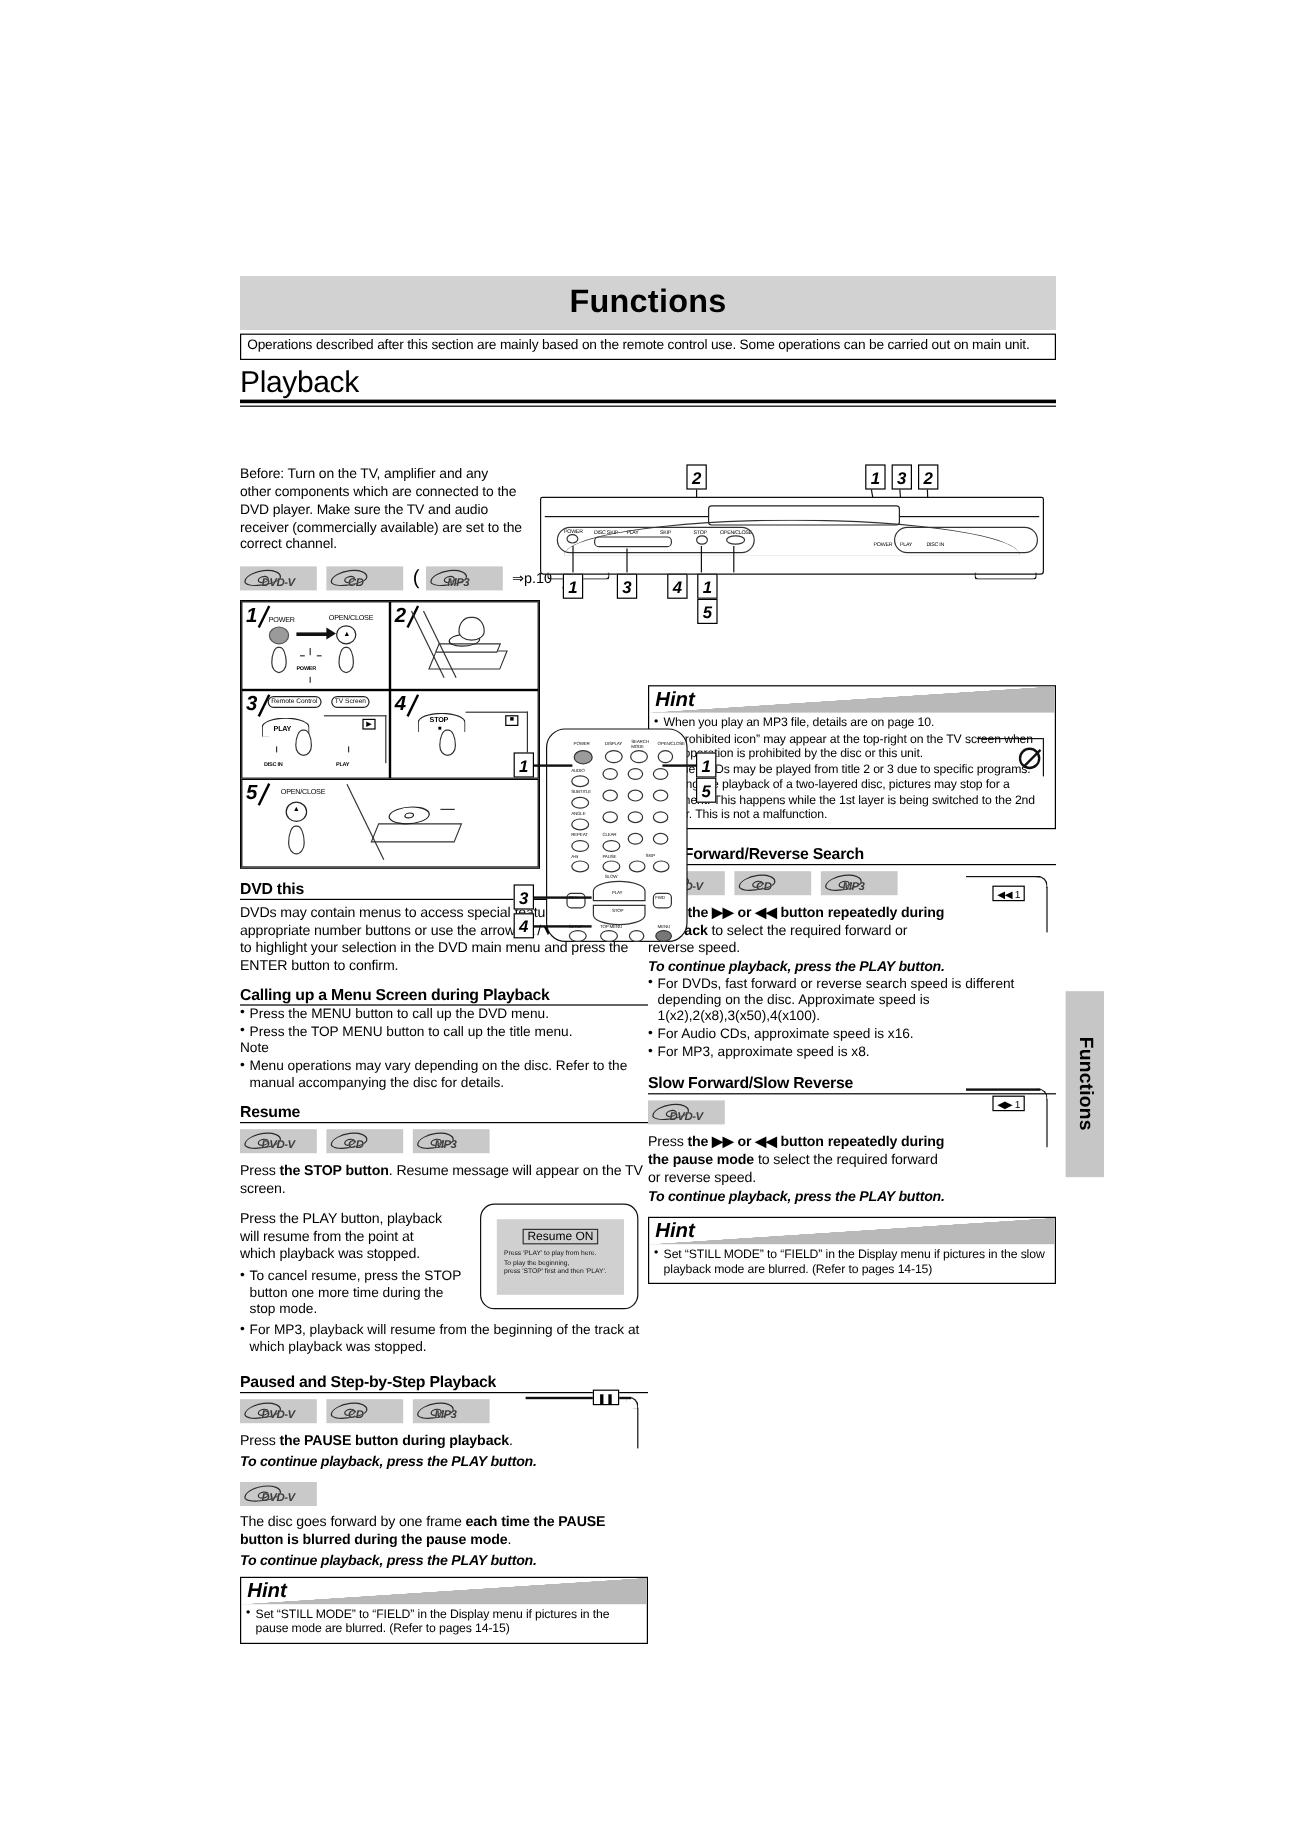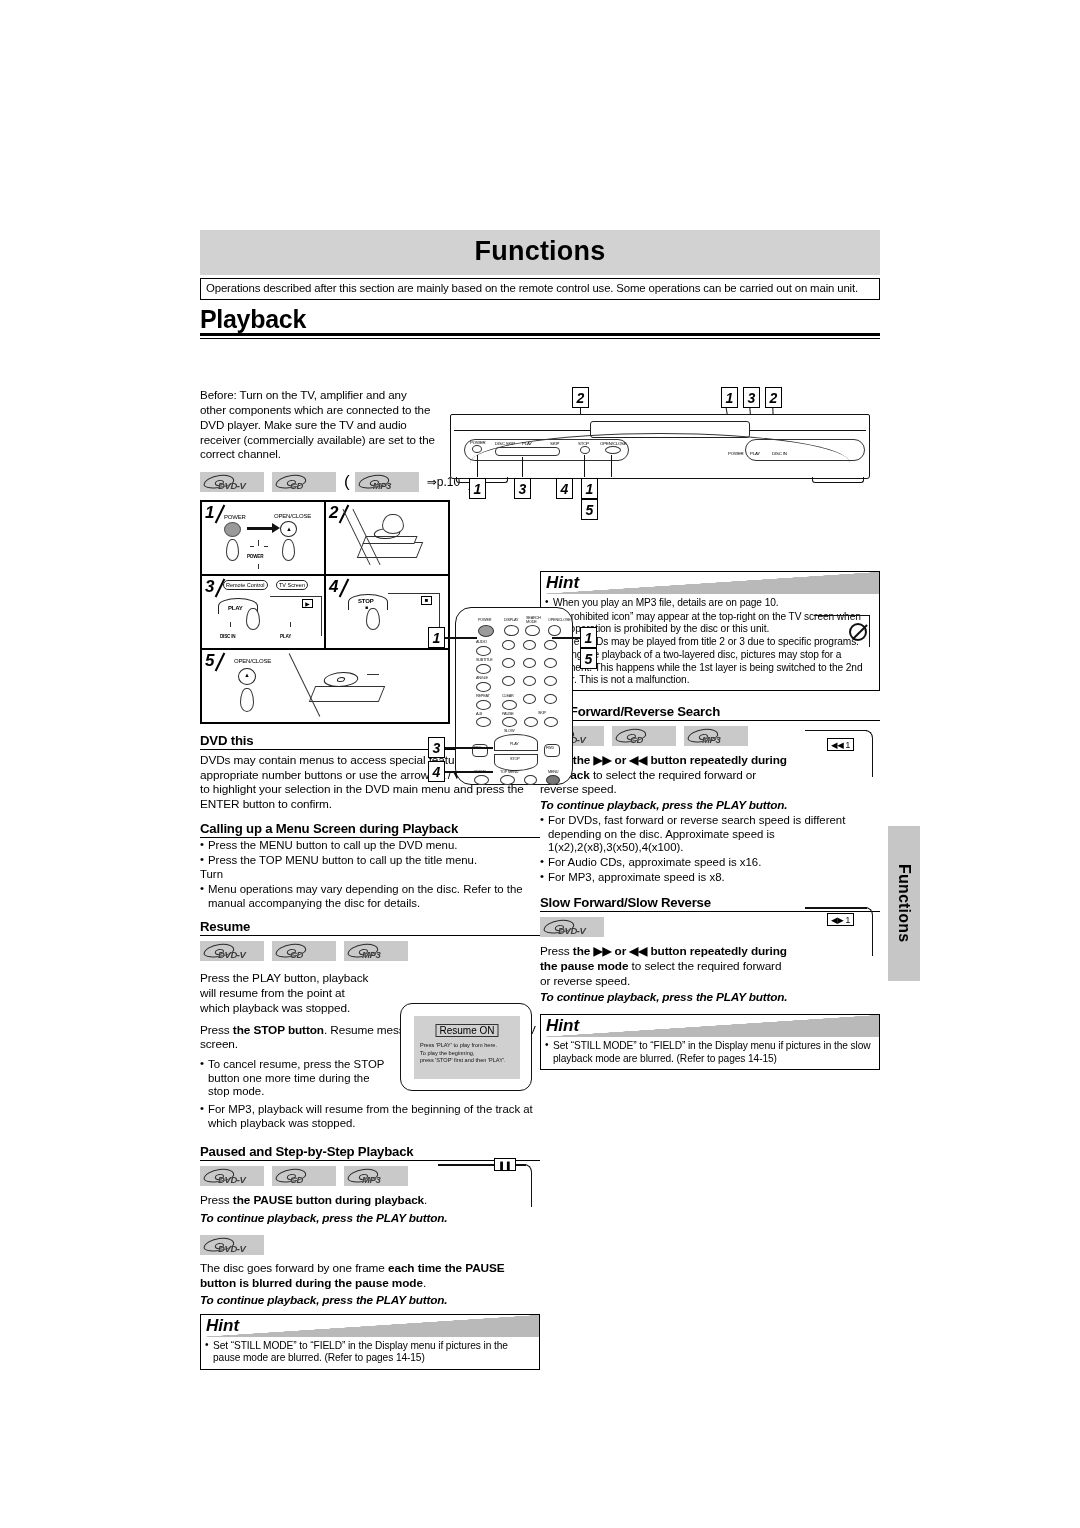--- a/index.html
+++ b/index.html
@@ -28,21 +28,21 @@
     border:1px solid #000;
     margin-top:3px;
     padding:3px 5px 4px 5px;
     font-size:11.4px;
     line-height:1.15;
     letter-spacing:-.15px;
     white-space:nowrap;
   }
   .playback-title{
     font-size:25px;
-    font-weight:bold;
+    font-weight:normal;
     margin-top:6px;
     line-height:1.05;
     letter-spacing:-.3px;
   }
   .thick-rule{ border-top:3px solid #000; margin-top:1px; }
   .thin-rule-top{ border-top:1px solid #000; margin-top:2px; }
 
   
   .cols{ display:flex; gap:0; position:relative; }
   .col-l{ width:340px;margin-top:43px; }
@@ -422,45 +422,45 @@
           <span class="dline" style="left:165px;top:24px;width:12px;height:1px;"></span>
         </div>
       </div>
 
       <div class="sec-h">DVD this</div>
       <div class="body-t">DVDs may contain menus to access special features. Press appropriate number buttons or use the arrow (▲/▼/◀/▶) buttons to highlight your selection in the DVD main menu and press the ENTER button to confirm.</div>
 
       <div class="sec-h">Calling up a Menu Screen during Playback</div>
       <div class="bul">Press the MENU button to call up the DVD menu.</div>
       <div class="bul">Press the TOP MENU button to call up the title menu.</div>
-      <div class="nb">Turn</div>
+      <div class="nb">Note</div>
       <div class="bul">Menu operations may vary depending on the disc. Refer to the manual accompanying the disc for details.</div>
 
       <div style="position:relative;">
         <div class="sec-h">Resume</div>
         <div class="badges" style="margin-top:5px;">
           <div class="badge">
             <span class="disc"></span>
             <span class="btxt">DVD-V</span>
           </div>
           <div class="badge">
             <span class="disc"></span>
             <span class="btxt">CD</span>
           </div>
           <div class="badge">
             <span class="disc"></span>
             <span class="btxt">MP3</span>
           </div>
         </div>
 
-        <div class="body-t" style="margin-top:10px;width:175px;">Press the PLAY button, playback will resume from the point at which playback was stopped.</div>
-
         <div class="body-t" style="margin-top:7px;">
           <span>Press </span><b>the STOP button</b><span>. Resume message will appear on the TV screen.</span>
         </div>
+
+        <div class="body-t" style="margin-top:10px;width:175px;">Press the PLAY button, playback will resume from the point at which playback was stopped.</div>
 
         <div class="bul" style="width:185px;margin-top:6px;">To cancel resume, press the STOP button one more time during the stop mode.</div>
         <div class="bul" style="margin-top:4px;">For MP3, playback will resume from the beginning  of the track at which playback was stopped.</div>
 
         <div class="tvbox">
           <div class="tvscreen">
             <div class="tvtitle">Resume ON</div>
             <div class="tvlines">Press 'PLAY' to play from here.</div>
             <div class="tvlines" style="margin-top:0;">To play the beginning,</div>
             <div class="tvlines" style="margin-top:0;">press 'STOP' first and then 'PLAY'.</div>

